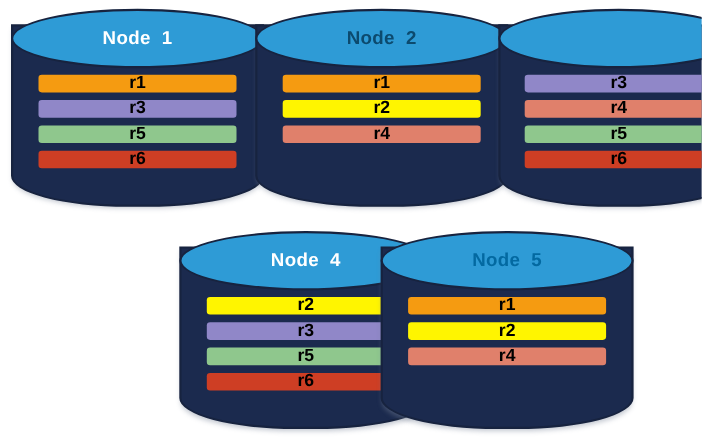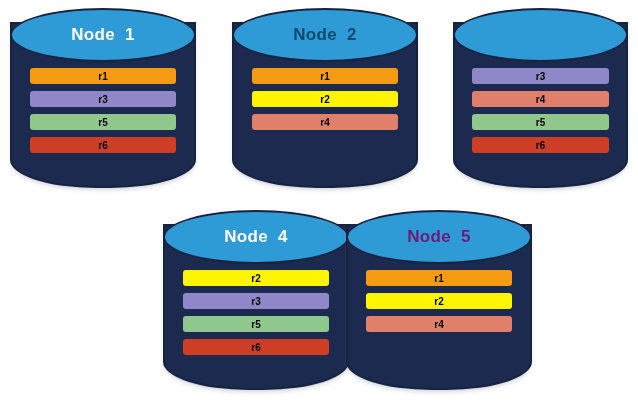--- a/index.html
+++ b/index.html
@@ -12,20 +12,21 @@
     width: 638px;
     height: 402px;
     background: #ffffff;
     overflow: hidden;
     font-family: "Liberation Sans", sans-serif;
   }
 
   
   .node {
     position: absolute;
+    padding-left: 44px;
   }
   .cyl {
     position: absolute;
     left: 0;
     top: 0;
     width: 100%;
     height: 100%;
   }
   
   .cyl-body {
@@ -78,21 +79,21 @@
     display: flex;
     flex-direction: column;
     gap: 7px;
   }
   .bar {
     height: 16px;
     border-radius: 3px;
     display: flex;
     align-items: center;
     justify-content: center;
-    font-size: 10px;
+    font-size: 16px;
     font-weight: bold;
     color: #000000;
     box-sizing: border-box;
   }
 </style>
 </head>
 <body>
 
 <div id="canvas">
     <div class="node" style="left: 10px; top: 8px; width: 186px; height: 180px;">
@@ -143,20 +144,20 @@
         <div class="bar" style="background: rgb(144, 135, 200);">r3</div>
         <div class="bar" style="background: rgb(143, 199, 141);">r5</div>
         <div class="bar" style="background: rgb(206, 62, 36);">r6</div>
       </div>
     </div>
     <div class="node" style="left: 346px; top: 210px; width: 186px; height: 180px;">
       <div class="cyl">
         <div class="cyl-body" style="background: rgb(27, 42, 78); border-color: rgb(23, 35, 63);"></div>
         <div class="cyl-top" style="background: rgb(46, 155, 214); border-color: rgb(23, 35, 63);"></div>
       </div>
-      <div class="node-label" style="color: #701a75; text-align: center;">Node  5</div>
+      <div class="node-label" style="color: #0369a1; text-align: center;">Node  5</div>
       <div class="bars">
         <div class="bar" style="background: rgb(245, 155, 17);">r1</div>
         <div class="bar" style="background: rgb(255, 245, 0);">r2</div>
         <div class="bar" style="background: rgb(224, 128, 107);">r4</div>
       </div>
     </div>
   </div>
 
 </body></html>

